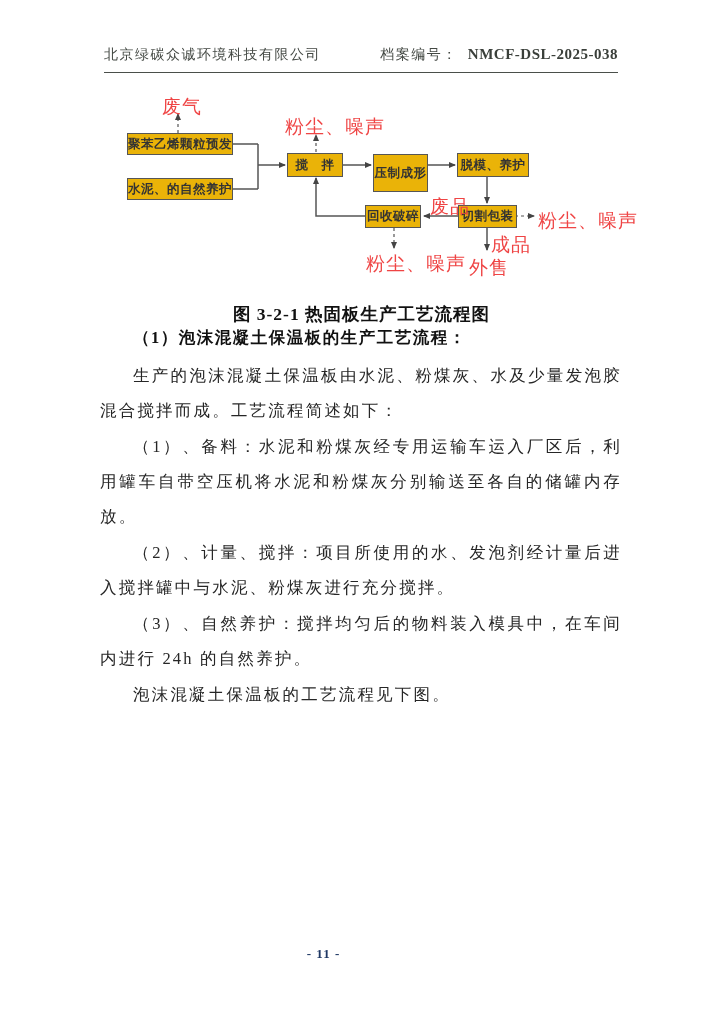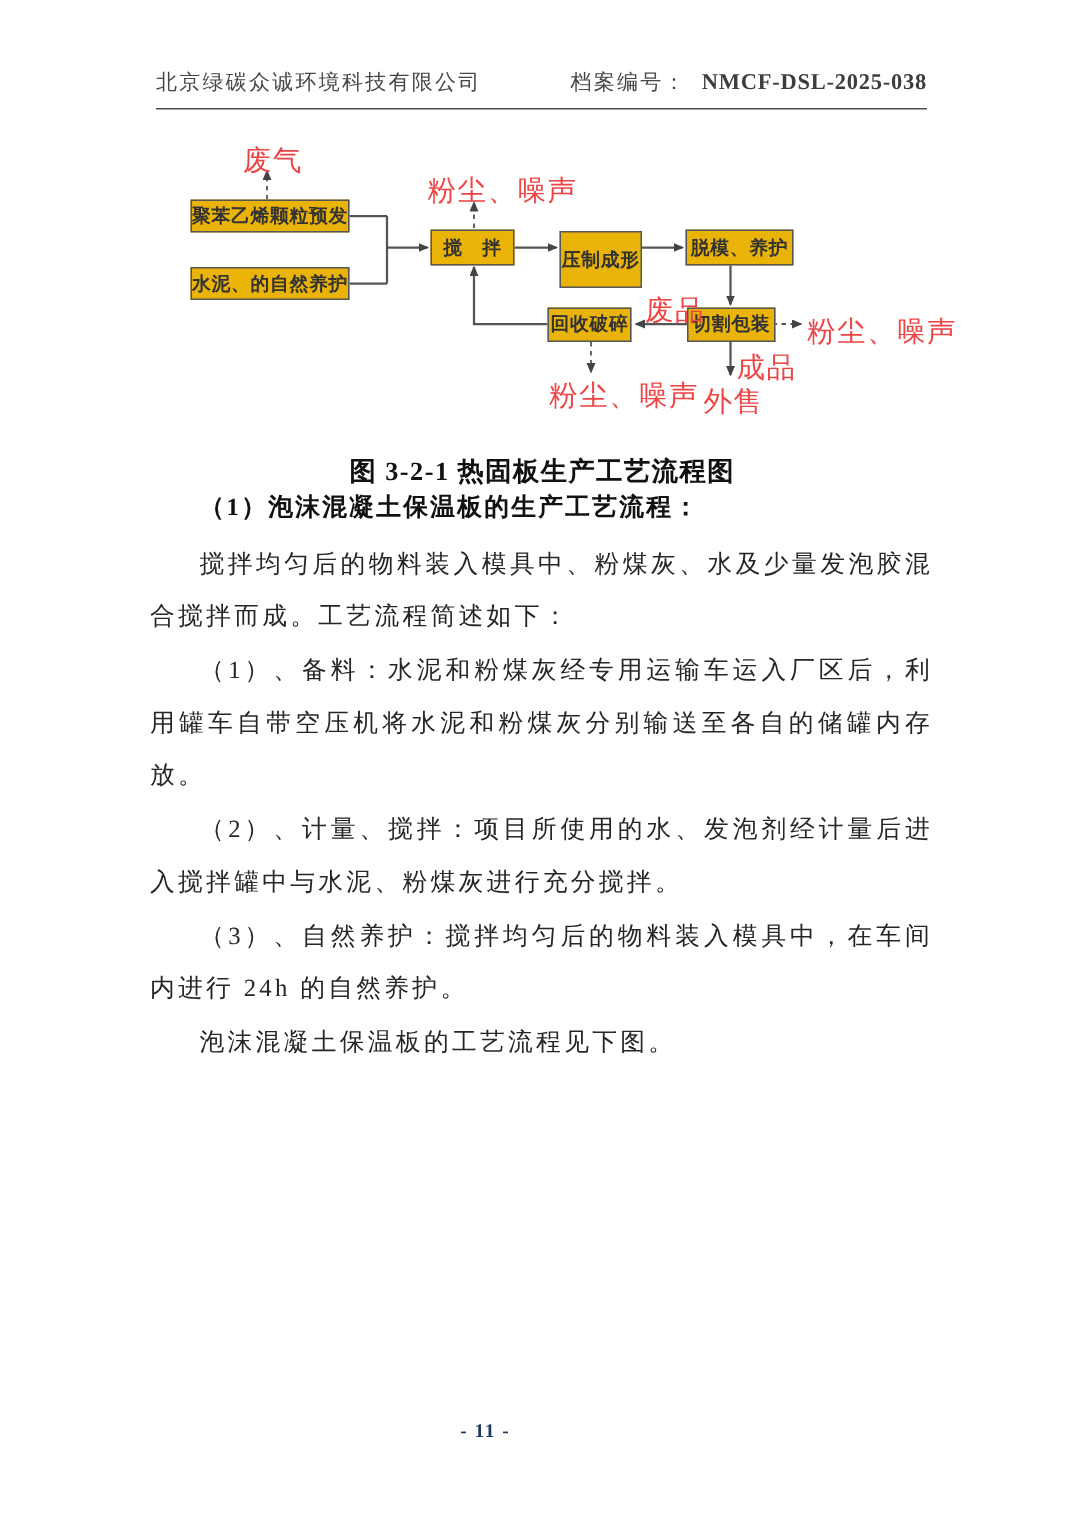--- a/index.html
+++ b/index.html
@@ -146,20 +146,20 @@
   <div class="fc-label" style="left:428px; top:120px;">粉尘、噪声</div>
   <div class="fc-label" style="left:320px; top:106px;">废品</div>
   <div class="fc-label" style="left:381px; top:144px;">成品</div>
   <div class="fc-label" style="left:359px; top:167px;">外售</div>
 </div>
 
 <div class="caption">图 3-2-1 热固板生产工艺流程图</div>
 
 <div class="body-text">
   <div class="subheading">（1）泡沫混凝土保温板的生产工艺流程：</div>
-  <p>搅拌均匀后的物料装入模具中、粉煤灰、水及少量发泡胶混合搅拌而成。工艺流程简述如下：</p>
+  <p>生产的泡沫混凝土保温板由水泥、粉煤灰、水及少量发泡胶混合搅拌而成。工艺流程简述如下：</p>
   <p>（1）、备料：水泥和粉煤灰经专用运输车运入厂区后，利用罐车自带空压机将水泥和粉煤灰分别输送至各自的储罐内存放。</p>
   <p>（2）、计量、搅拌：项目所使用的水、发泡剂经计量后进入搅拌罐中与水泥、粉煤灰进行充分搅拌。</p>
   <p>（3）、自然养护：搅拌均匀后的物料装入模具中，在车间内进行 24h 的自然养护。</p>
   <p>泡沫混凝土保温板的工艺流程见下图。</p>
 </div>
 
 <div class="page-footer">- 11 -</div>
 
 </body></html>

